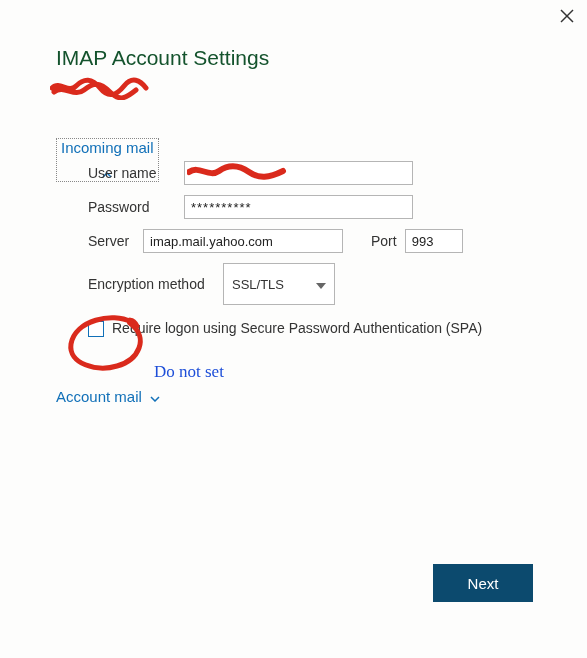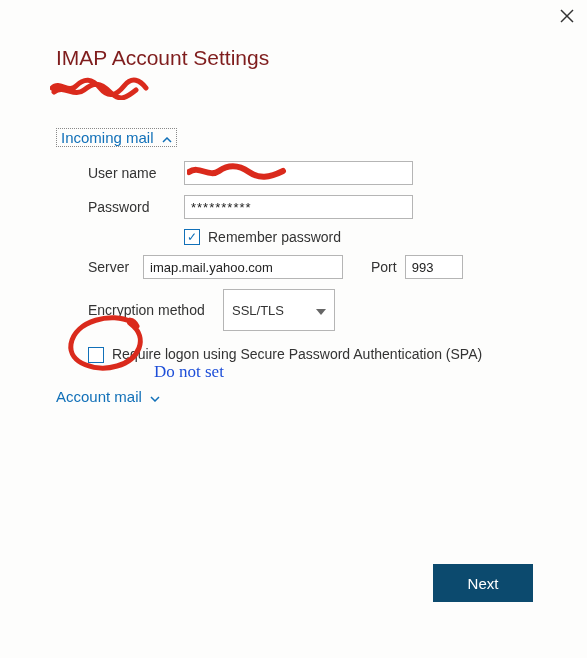--- a/index.html
+++ b/index.html
@@ -1,23 +1,23 @@
 <!DOCTYPE html>
 <html><head>
 <meta charset="utf-8">
 <style>
   html,body{margin:0;padding:0;font-family:"Segoe UI",Arial,sans-serif;background:#fdfdfc;color:#333;}
   .page{position:relative;width:587px;height:658px;background:#fdfdfc;}
   .close-btn{position:absolute;top:6px;right:10px;width:20px;height:20px;cursor:pointer;display:flex;align-items:center;justify-content:center;}
   .close-btn svg{width:14px;height:14px;stroke:#333;stroke-width:1.5;}
-  .title{position:absolute;left:56px;top:46px;font-size:21px;color:#7f1d1d;font-weight:400;}
+  .title{position:absolute;left:56px;top:46px;font-size:21px;color:#14532d;font-weight:400;}
   .scribble-email{position:absolute;left:50px;top:74px;}
   .scribble-email svg{display:block;}
   .section-head{position:absolute;left:56px;font-size:15px;color:#1170b8;cursor:pointer;display:flex;align-items:center;gap:8px;}
-  .section-head.incoming{top:128px;border:1px dotted #888;padding:0 4px;}
+  .section-head.incoming{top:138px;border:1px dotted #888;padding:0 4px;flex-direction:column;}
   .section-head.outgoing{top:388px;}
   .caret{display:inline-block;}
   .caret svg{width:10px;height:6px;stroke:#1170b8;stroke-width:1.5;fill:none;}
   .form{position:absolute;left:88px;top:161px;width:420px;}
   .row{display:flex;align-items:center;margin-bottom:10px;font-size:14px;color:#333;}
   .row-label{width:96px;}
   .txt{border:1px solid #b5b5b5;background:#fff;height:22px;padding:0 6px;font-size:13px;font-family:inherit;color:#222;}
   .txt.user{width:215px;}
   .txt.pass{width:215px;letter-spacing:1px;}
   .txt.server{width:186px;}
@@ -73,24 +73,20 @@
     <div class="row">
       <div class="row-label">User name</div>
       <input class="txt user" type="text" value="" style="">
     </div>
 
     <div class="row">
       <div class="row-label">Password</div>
       <input class="txt pass" type="text" value="**********" style="">
     </div>
 
-    <div class="remember-row">
-      <span class="chk checked"></span>
-      <span>Remember password</span>
-    </div>
 
     <div class="server-row">
       <div style="width:55px;font-size:14px;">Server</div>
       <input class="txt server" type="text" value="imap.mail.yahoo.com" style="">
       <span class="port-lbl" style="font-size:14px;">Port</span>
       <input class="txt port" type="text" value="993" style="">
     </div>
 
     <div class="enc-row">
       <div class="enc-label">Encryption method</div>

